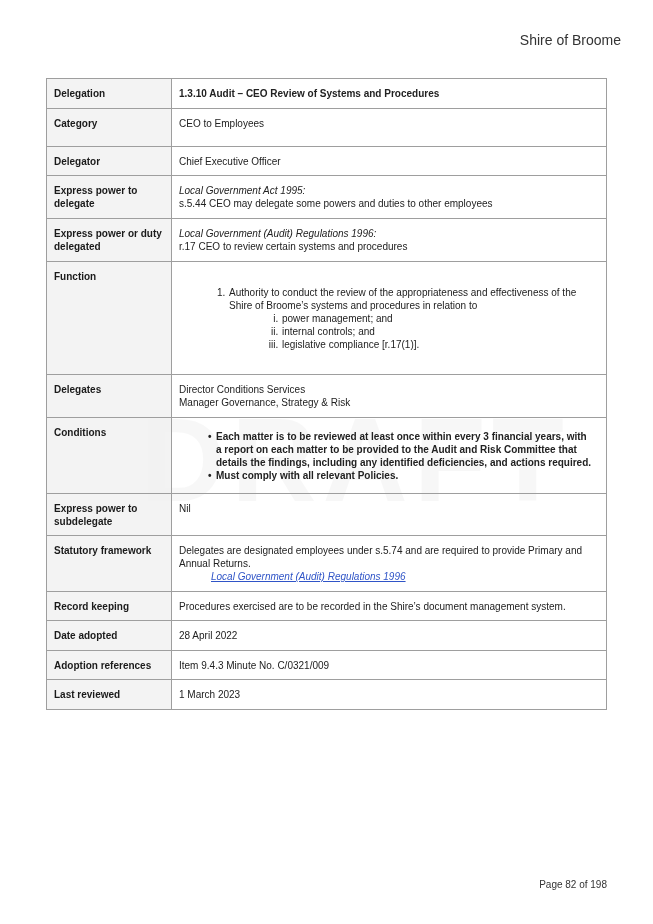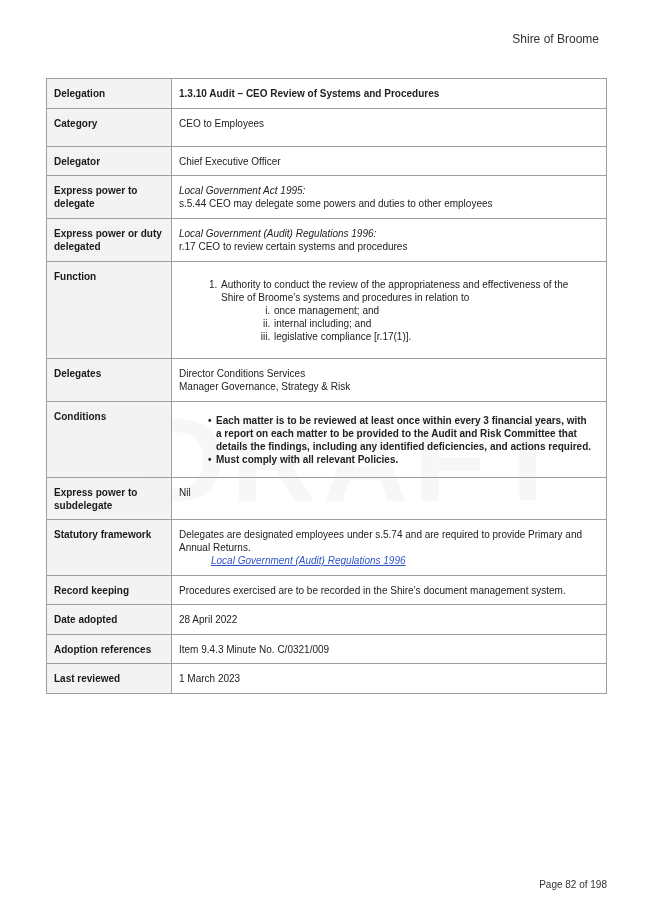--- a/index.html
+++ b/index.html
@@ -2,22 +2,22 @@
 <html><head>
 <meta charset="utf-8">
 <style>
   html, body { margin: 0; padding: 0; background: #ffffff; }
   body {
     width: 653px; height: 924px; position: relative; overflow: hidden;
     font-family: "Liberation Sans", "DejaVu Sans", sans-serif;
     color: #222222;
   }
   .header-org {
-    position: absolute; top: 32px; right: 54px;
-    font-size: 12px; color: #333333;
+    position: absolute; top: 32px; right: 32px;
+    font-size: 14px; color: #333333;
   }
   .watermark {
     position: absolute; left: 140px; top: 392px;
     font-size: 118px; font-weight: bold; color: #ececec;
     letter-spacing: 6px; z-index: 0; user-select: none;
     font-family: Liberation Sans, sans-serif;
   }
   table.deleg {
     position: absolute; top: 78px; left: 46px;
     width: 561px; border-collapse: collapse;
@@ -29,21 +29,21 @@
     padding: 8px 7px 7px 7px;
   }
   table.deleg td.lbl {
     width: 110px; background: rgba(242,242,242,0.92);
     font-weight: bold; color: #1a1a1a;
   }
   table.deleg td.val { background: rgba(255,255,255,0.6); }
   td.val.bold { font-weight: bold; }
   .it { font-style: italic; }
   .link { font-style: italic; color: #2f54c7; text-decoration: underline; cursor: pointer; margin-left: 32px; }
-  .fn-list { margin: 8px; padding-left: 33px; }
+  .fn-list { margin: 16px; padding-left: 33px; }
   .fn-list li { padding-left: 1px; }
   .sub-list { margin: 0; padding-left: 52px; list-style-type: lower-roman; }
   .bullets { margin: 4px; padding-left: 33px; list-style: none; font-weight: bold; }
   .bullets li { position: relative; }
   .bullets li::before { content: "\2022"; position: absolute; left: -8px; }
   .footer-page {
     position: absolute; top: 879px; right: 46px;
     font-size: 10px; color: #333333; margin-left: 20px;
   }
 </style>
@@ -82,22 +82,22 @@
       <div>r.17 CEO to review certain systems and procedures</div>
     </td>
   </tr>
   <tr style="height:82px">
     <td class="lbl">Function</td>
     <td class="val">
       <ol class="fn-list">
         <li>
           <span>Authority to conduct the review of the appropriateness and effectiveness of the Shire of Broome’s systems and procedures in relation to</span>
           <ol class="sub-list">
-            <li>once management; and</li>
-            <li>internal including; and</li>
+            <li>power management; and</li>
+            <li>internal controls; and</li>
             <li>legislative compliance [r.17(1)].</li>
           </ol>
         </li>
       </ol>
     </td>
   </tr>
   <tr style="height:43px">
     <td class="lbl">Delegates</td>
     <td class="val">
       <div>Director Conditions Services</div>

